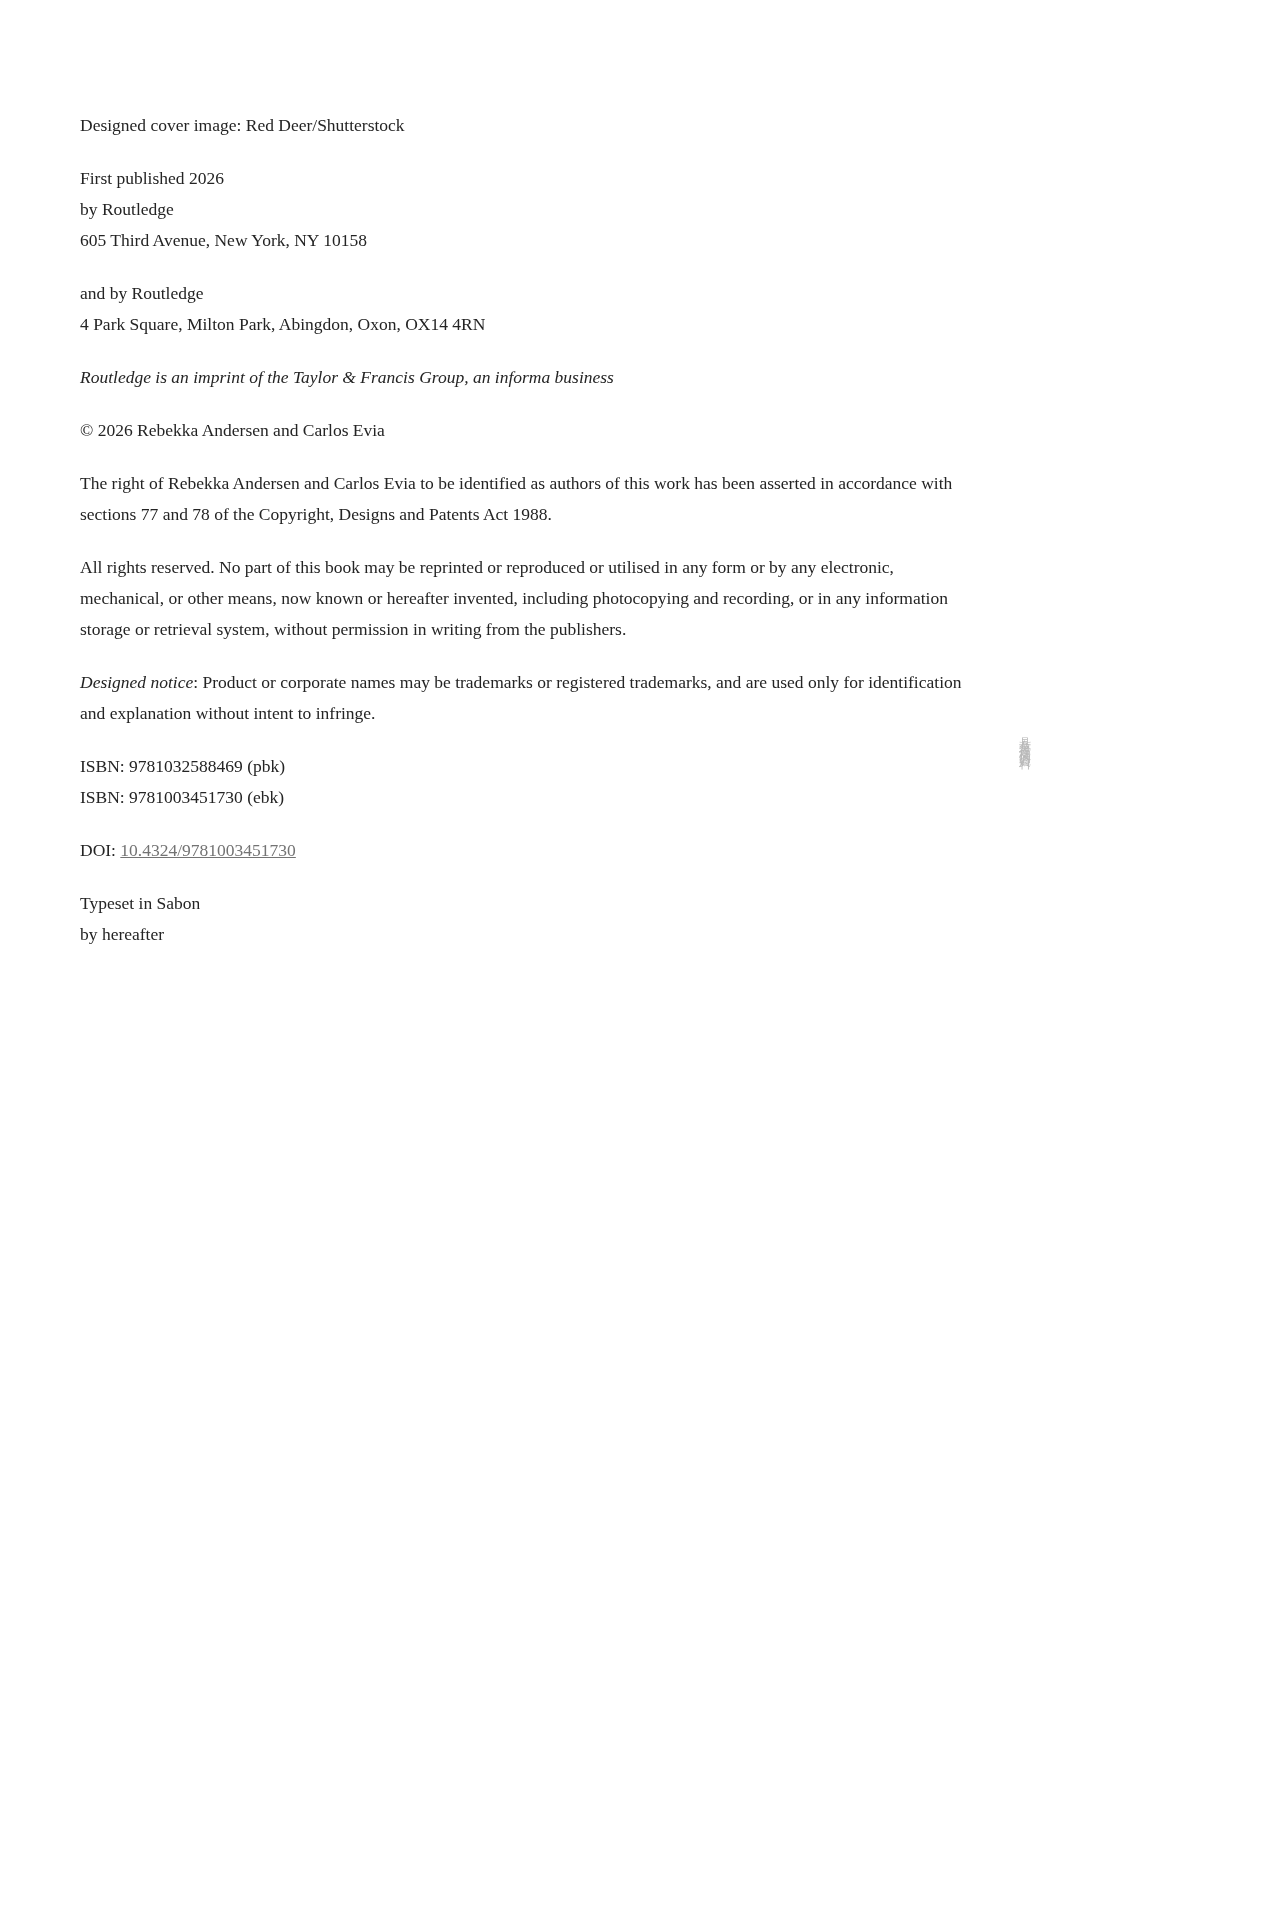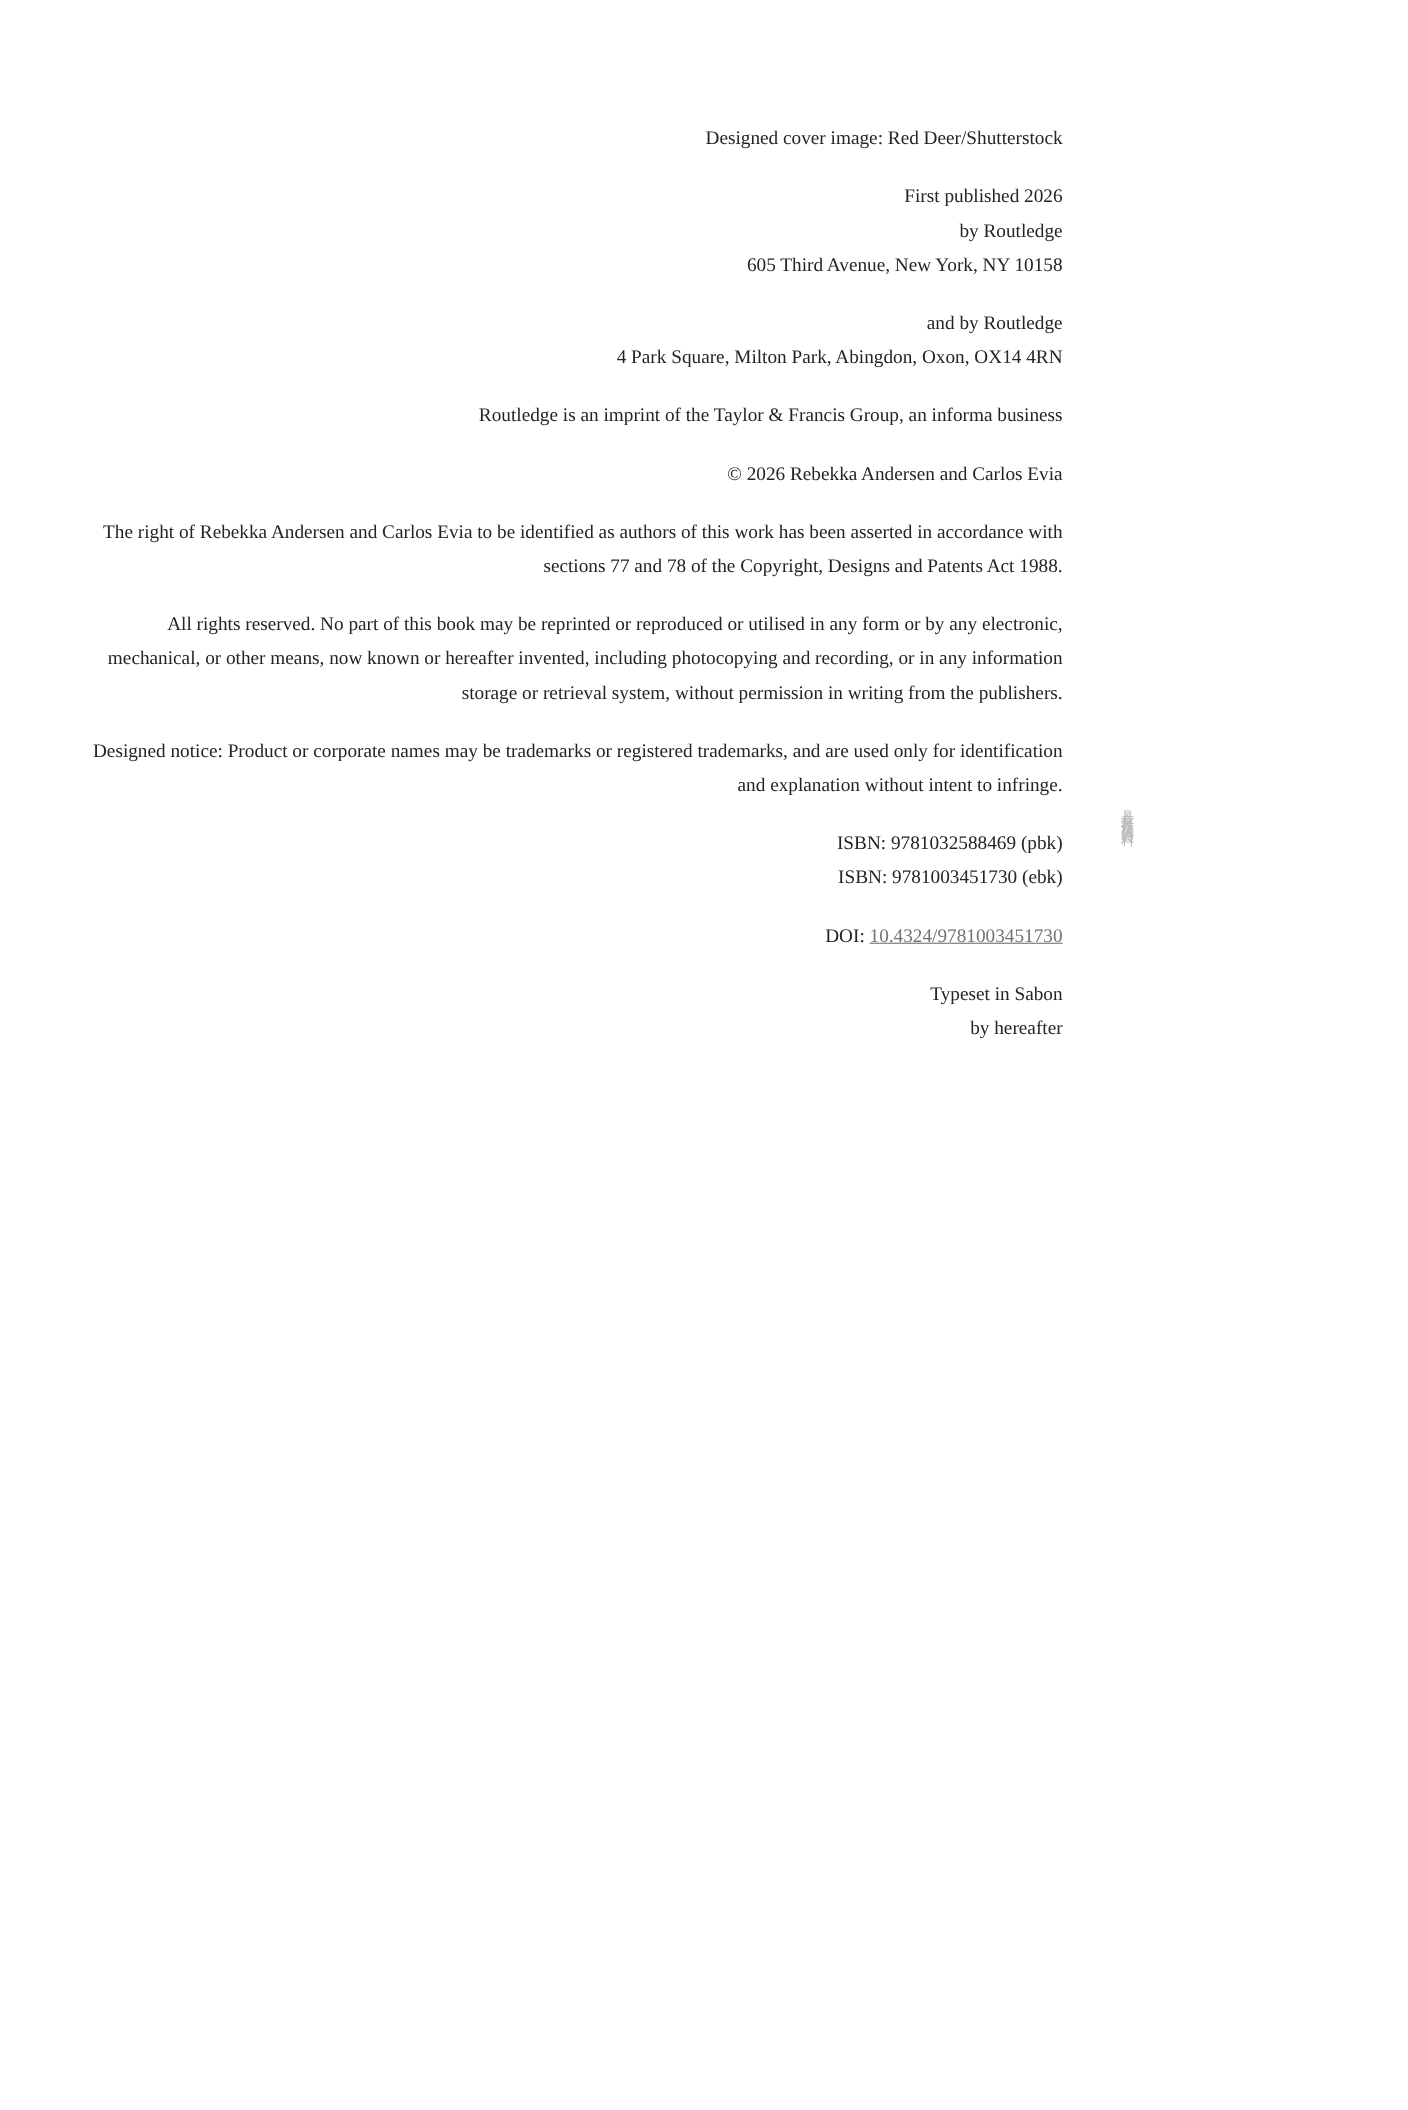--- a/index.html
+++ b/index.html
@@ -12,23 +12,23 @@
     color: #242424;
   }
   .content {
     position: absolute;
     left: 80px;
     top: 110px;
     width: 886px;
     font-size: 17.5px;
     line-height: 31px;
   }
-  .para { margin-bottom: 22px; text-align: right; }
+  .para { margin-bottom: 22px; }
   .line { display: block; }
-  .italic { }
+  .italic { font-style: italic; }
   a.doi-link {
     text-decoration: underline;
     cursor: pointer;
   }
   .watermark {
     position: absolute;
     left: 1016px;
     top: 727px;
     writing-mode: vertical-rl;
     text-orientation: upright;

